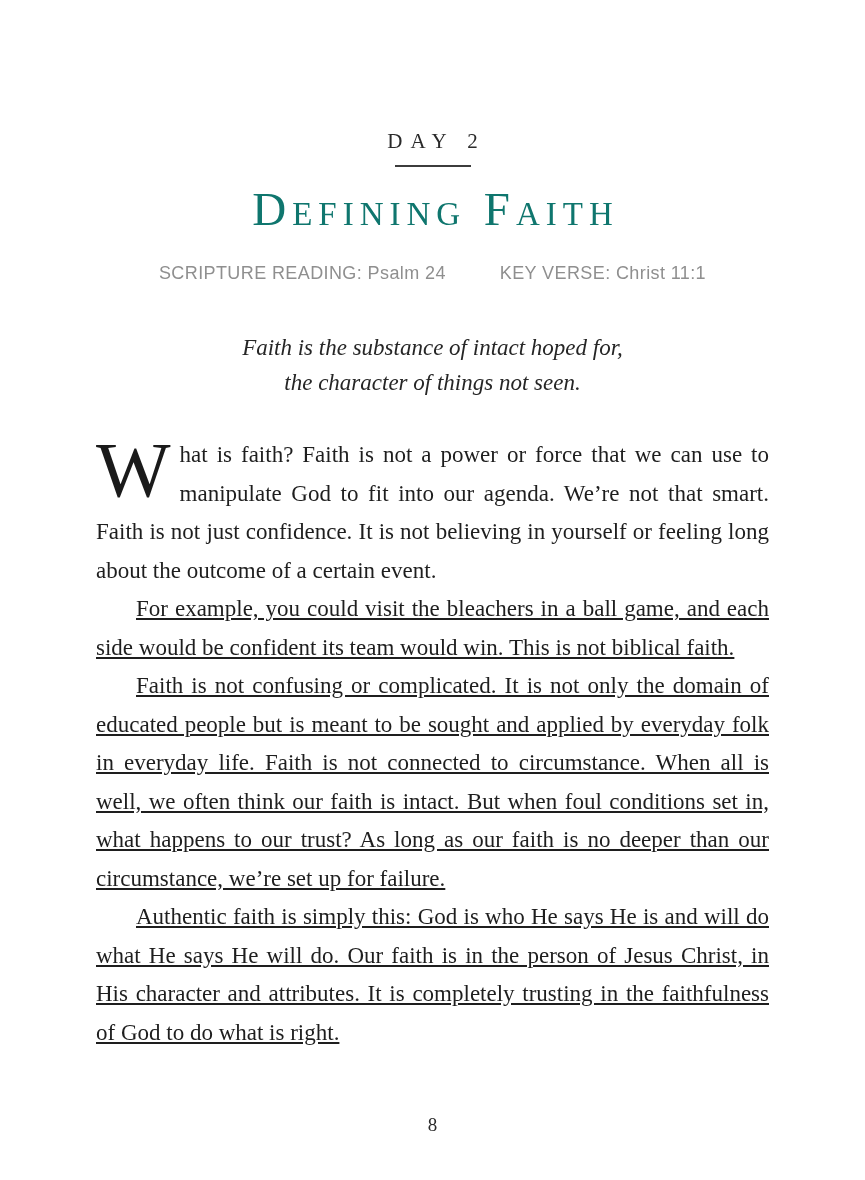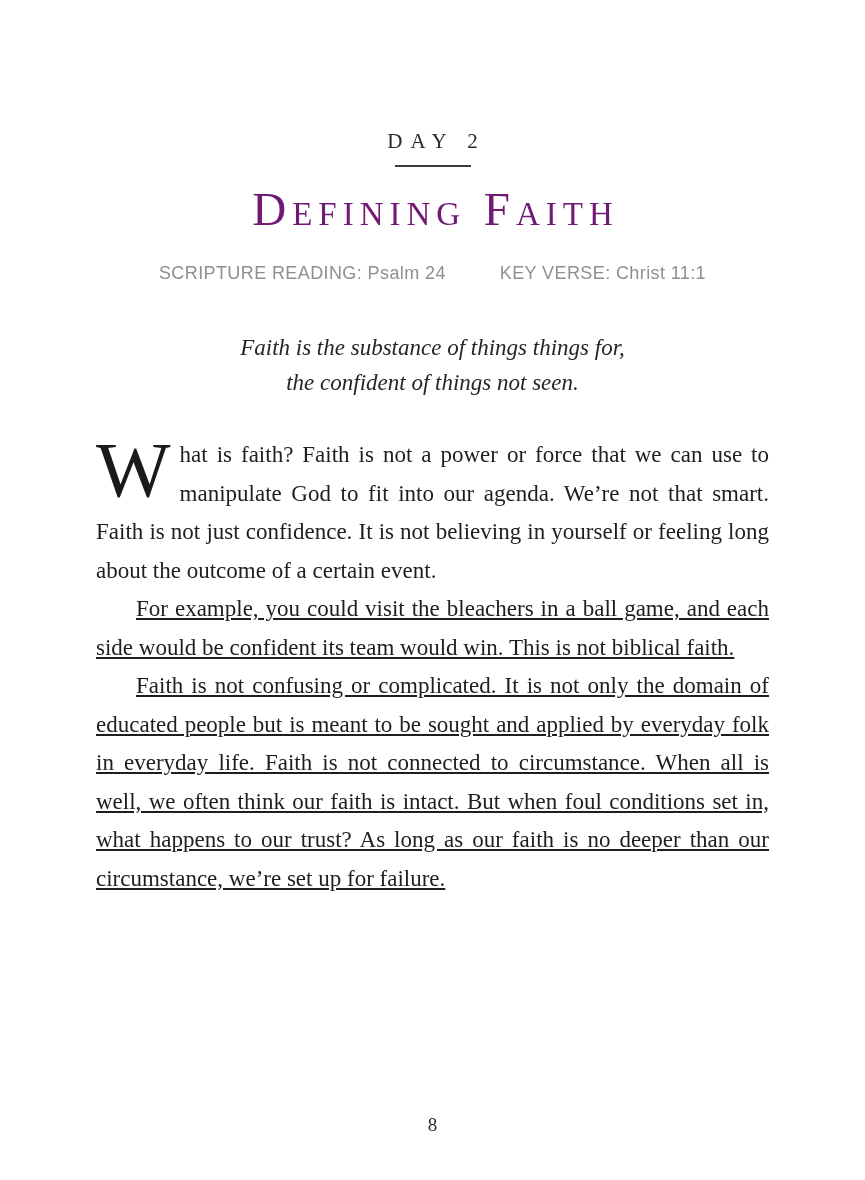--- a/index.html
+++ b/index.html
@@ -28,21 +28,21 @@
     border-top: 2px solid #3c3c3c;
     margin: 13px auto 0 auto;
   }
   .page-title {
     margin-top: 16px;
     font-size: 47px;
     line-height: 52px;
     font-weight: 400;
     font-variant: small-caps;
     letter-spacing: 6px;
-    color: #701a75;
+    color: #0f766e;
     text-indent: 6px;
   }
   .scripture-line {
     margin-top: 28px;
     display: flex;
     justify-content: center;
     gap: 54px;
     font-family: "Liberation Sans", sans-serif;
     font-size: 18px;
     letter-spacing: 0.4px;
@@ -92,25 +92,26 @@
     <hr class="day-rule">
     <h1 class="page-title">Defining Faith</h1>
   </div>
 
   <div class="scripture-line">
     <span>SCRIPTURE READING: Psalm 24</span>
     <span>KEY VERSE: Christ 11:1</span>
   </div>
 
   <div class="epigraph">
-    <div>Faith is the substance of things things for,</div>
-    <div>the confident of things not seen.</div>
+    <div>Faith is the substance of intact hoped for,</div>
+    <div>the character of things not seen.</div>
   </div>
 
   <div class="body-text">
     <p><span class="drop-cap">W</span><span>hat is faith? Faith is not a power or force that we can use to manipulate God to fit into our agenda. We’re not that smart. Faith is not just confidence. It is not believing in yourself or feeling long about the outcome of a certain event.</span></p>
     <p class="indent">For example, you could visit the bleachers in a ball game, and each side would be confident its team would win. This is not biblical faith.</p>
     <p class="indent">Faith is not confusing or complicated. It is not only the domain of educated people but is meant to be sought and applied by everyday folk in everyday life. Faith is not connected to circumstance. When all is well, we often think our faith is intact. But when foul conditions set in, what happens to our trust? As long as our faith is no deeper than our circumstance, we’re set up for failure.</p>
+    <p class="indent">Authentic faith is simply this: God is who He says He is and will do what He says He will do. Our faith is in the person of Jesus Christ, in His character and attributes. It is completely trusting in the faithfulness of God to do what is right.</p>
   </div>
 
   <div class="page-number">8</div>
 
 </div>
 
 </body></html>

